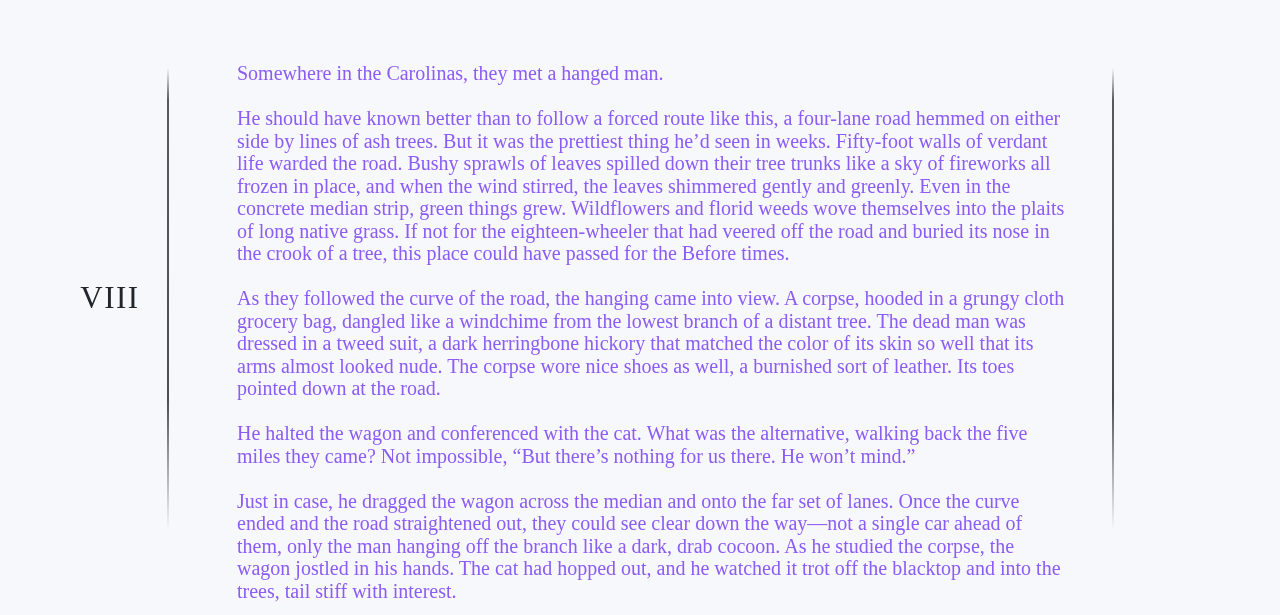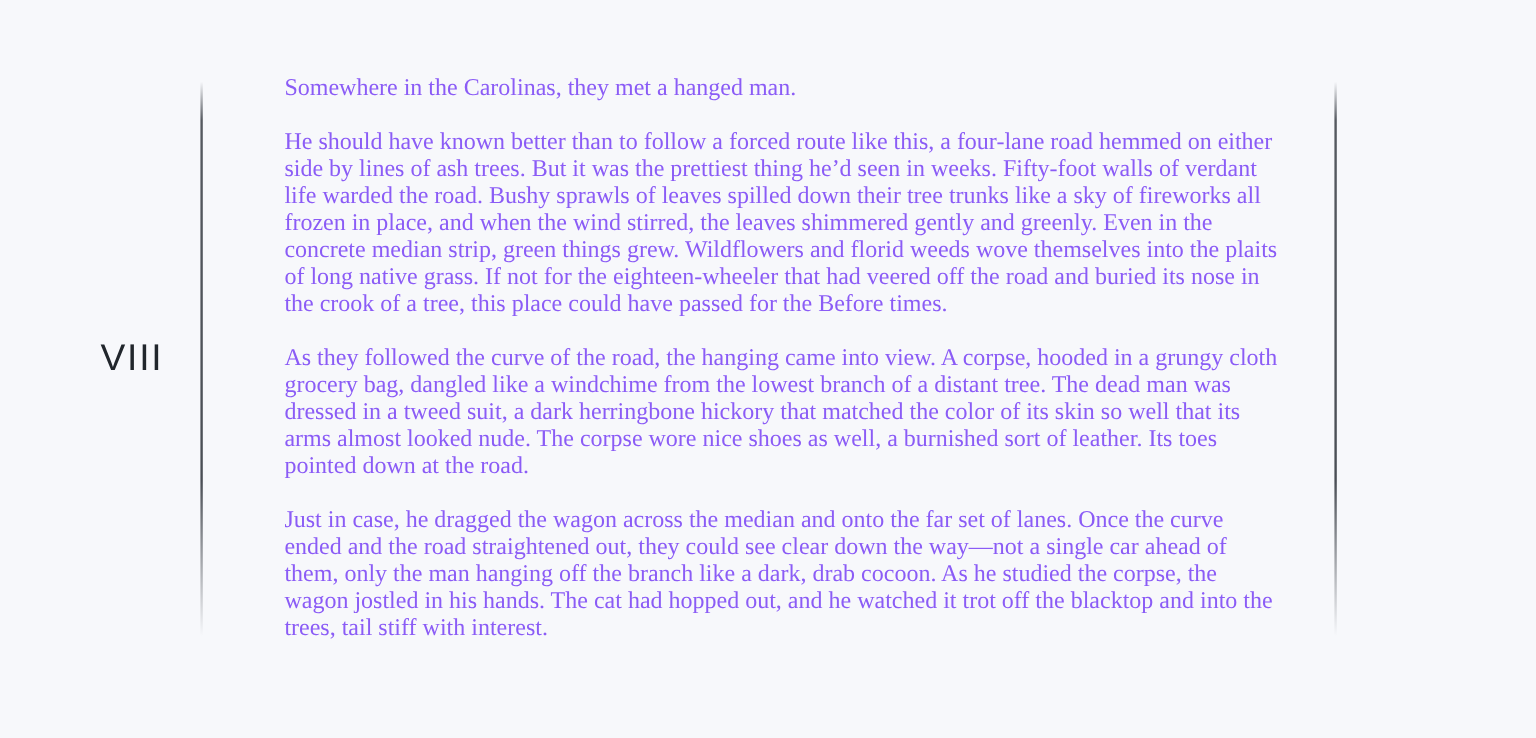--- a/index.html
+++ b/index.html
@@ -21,21 +21,21 @@
   .chapter-numeral {
     position: absolute;
     left: 0;
     top: 278px;
     width: 220px;
     text-align: center;
     font-size: 31px;
     line-height: 40px;
     letter-spacing: 1.5px;
     color: #21262c;
-    font-family: Liberation Sans, sans-serif;
+    font-family: Liberation Serif, serif;
   }
   .page-edge {
     position: absolute;
     top: 68px;
     height: 462px;
     width: 1.5px;
     pointer-events: none;
   }
   .page-edge.left {
     left: 167px;
@@ -74,18 +74,19 @@
 <div class="reader-surface">
 
   <div class="chapter-numeral">VIII</div>
 
   <div class="page-edge left"></div>
 
   <div class="reading-column">
     <p>Somewhere in the Carolinas, they met a hanged man.</p>
     <p>He should have known better than to follow a forced route like this, a four-lane road hemmed on either side by lines of ash trees. But it was the prettiest thing he’d seen in weeks. Fifty-foot walls of verdant life warded the road. Bushy sprawls of leaves spilled down their tree trunks like a sky of fireworks all frozen in place, and when the wind stirred, the leaves shimmered gently and greenly. Even in the concrete median strip, green things grew. Wildflowers and florid weeds wove themselves into the plaits of long native grass. If not for the eighteen-wheeler that had veered off the road and buried its nose in the crook of a tree, this place could have passed for the Before times.</p>
     <p>As they followed the curve of the road, the hanging came into view. A corpse, hooded in a grungy cloth grocery bag, dangled like a windchime from the lowest branch of a distant tree. The dead man was dressed in a tweed suit, a dark herringbone hickory that matched the color of its skin so well that its arms almost looked nude. The corpse wore nice shoes as well, a burnished sort of leather. Its toes pointed down at the road.</p>
+    <p>He halted the wagon and conferenced with the cat. What was the alternative, walking back the five miles they came? Not impossible, “But there’s nothing for us there. He won’t mind.”</p>
     <p>Just in case, he dragged the wagon across the median and onto the far set of lanes. Once the curve ended and the road straightened out, they could see clear down the way—not a single car ahead of them, only the man hanging off the branch like a dark, drab cocoon. As he studied the corpse, the wagon jostled in his hands. The cat had hopped out, and he watched it trot off the blacktop and into the trees, tail stiff with interest.</p>
   </div>
 
   <div class="page-edge right"></div>
 
 </div>
 
 </body></html>

